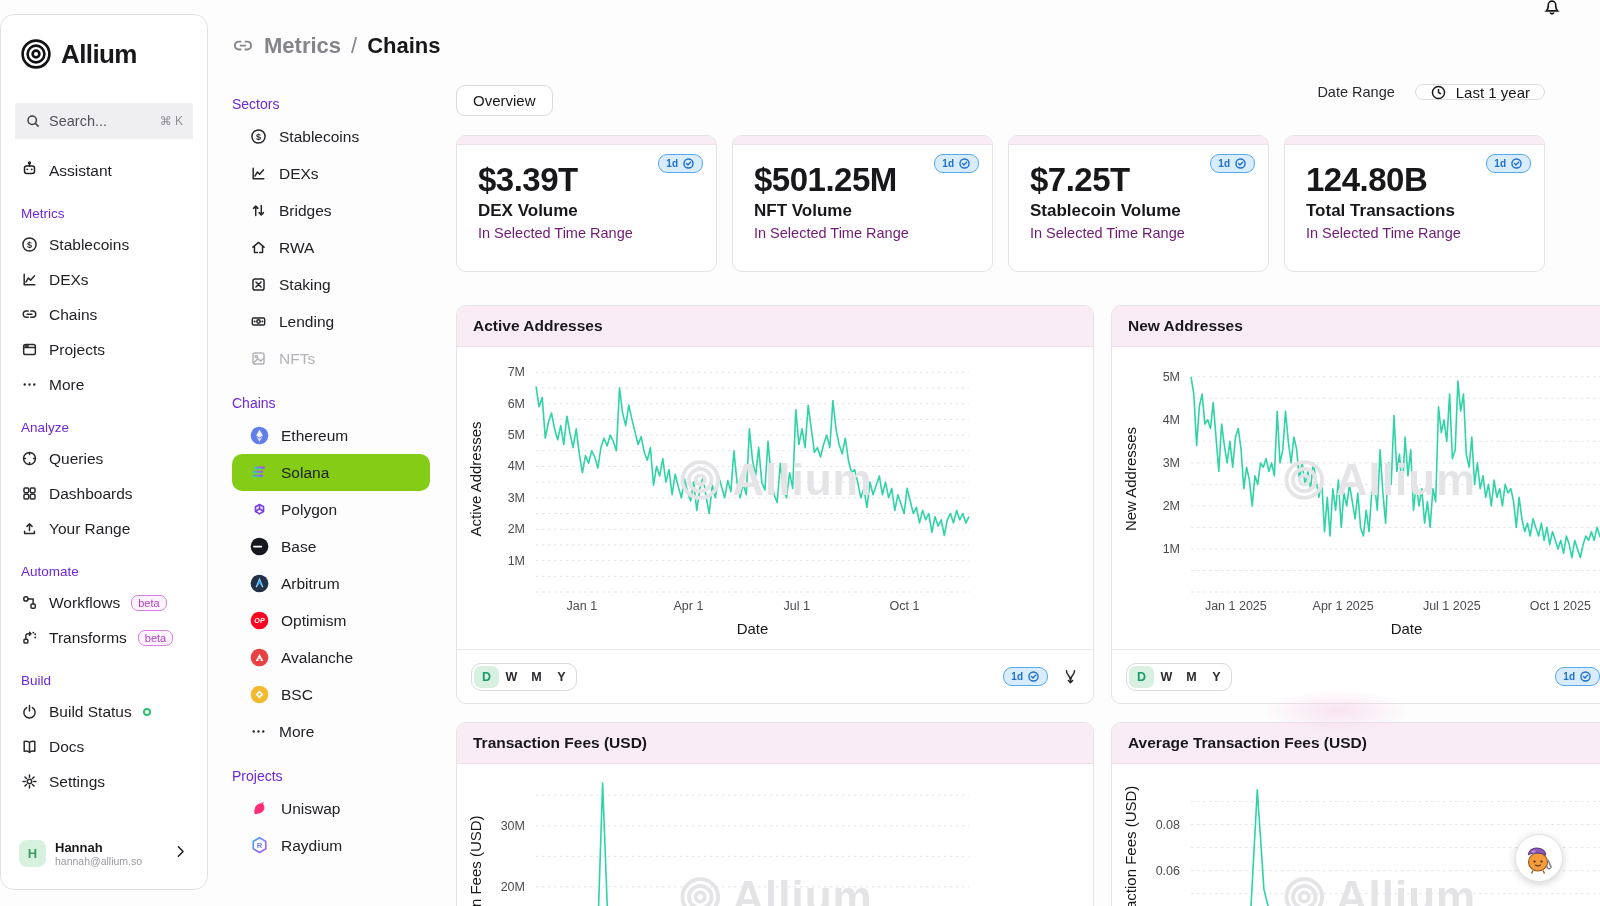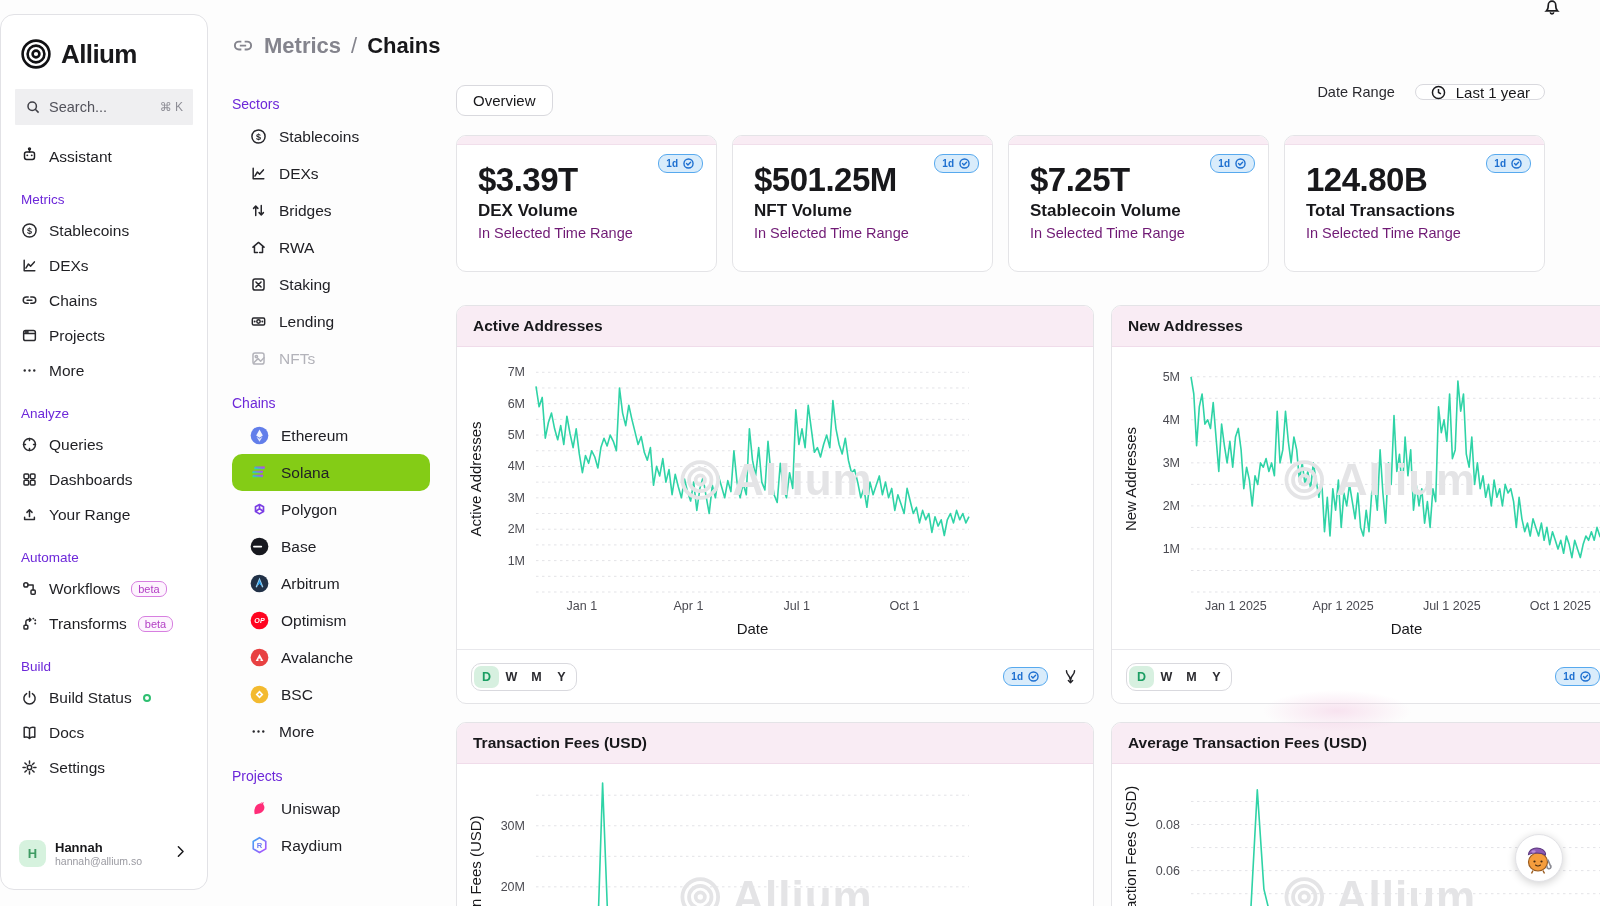--- a/index.html
+++ b/index.html
@@ -4,21 +4,21 @@
 <style>
   * { margin:0; padding:0; box-sizing:border-box; }
   html,body { width:1600px; height:906px; overflow:hidden; background:#fdfdfd;
     font-family:"Liberation Sans", sans-serif; color:#18181b; }
 
   
   .sidebar { position:absolute; left:0; top:14px; width:208px; height:876px;
     background:#fff; border:1px solid #e2e2e6; border-radius:14px; padding:22px 14px 0 14px; }
   .brand { display:flex; align-items:center; gap:8px; padding-left:4px; }
   .brand-name { font-size:26px; font-weight:700; letter-spacing:-0.6px; }
-  .searchbox { margin-top:18px; height:36px; background:#efeff1; border-radius:1px;
+  .searchbox { margin-top:32px; height:36px; background:#efeff1; border-radius:1px;
     display:flex; align-items:center; gap:8px; padding:0 10px; color:#3f3f46; cursor:pointer; }
   .searchbox .ph { font-size:14.5px; color:#52525b; flex:1; }
   .searchbox .kbd { font-size:12px; color:#8e8e96; }
   .navsec-label { font-size:13.5px; color:#6d28d9; margin:18px 0 6px 6px; }
   .navitem { display:flex; align-items:center; gap:11px; height:35px; padding:0 6px;
     border-radius:8px; cursor:pointer; font-size:15.5px; color:#1f1f23; }
   .navitem svg { flex:0 0 auto; }
   .beta { font-size:11px; color:#b23ec4; border:1px solid #d77fe0; background:#fdf4fe;
     border-radius:7px; padding:1px 6px; }
   .statusdot { width:8px; height:8px; border:2px solid #2fbf71; border-radius:50%; }

